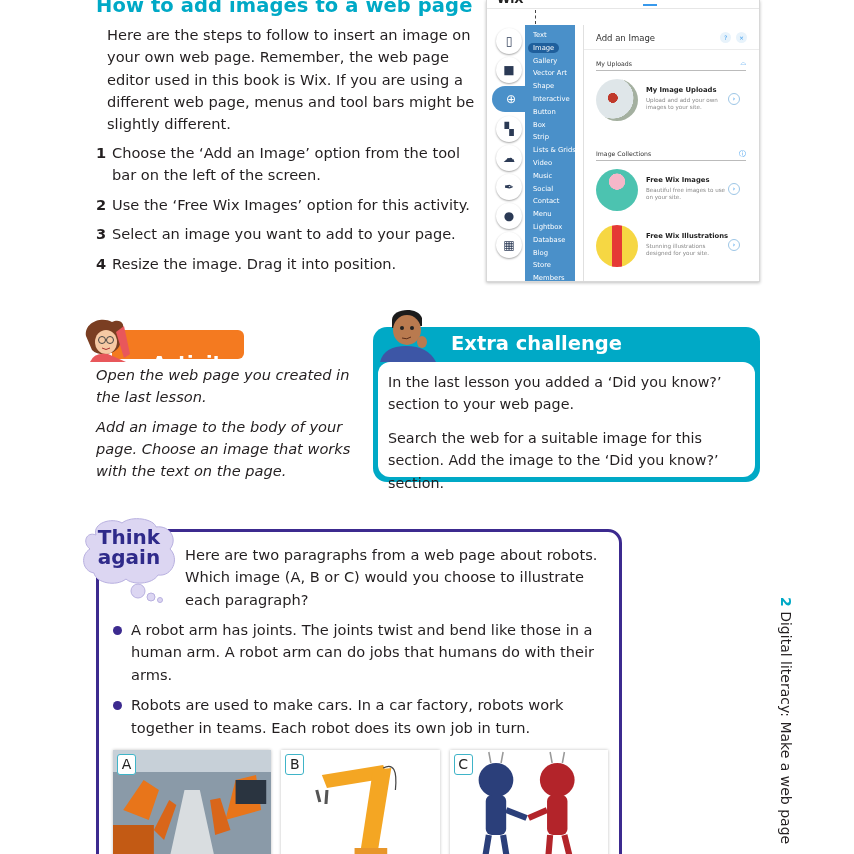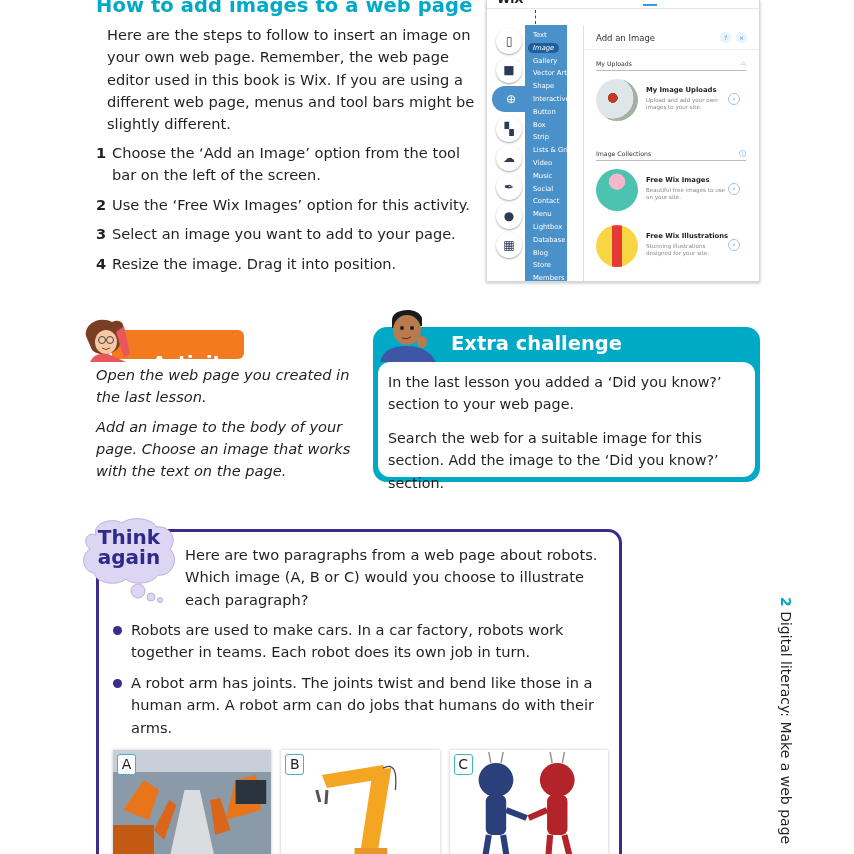--- a/index.html
+++ b/index.html
@@ -19,23 +19,23 @@
 
   
   .wix { left: 486px; top: 0px; width: 274px; height: 282px; background: #ffffff; border: 1px solid #d8d8d8; border-top: none; overflow: hidden; box-shadow: 0 1px 3px rgba(0,0,0,0.25); }
   .wix-topbar { position: absolute; left: 0; top: 0; width: 100%; height: 9px; background: #fff; border-bottom: 1px solid #e6e6e6; }
   .wix-logo { position: absolute; left: 10px; top: -8px; font-size: 12px; font-weight: bold; color: #222; }
   .wix-top-tick { position: absolute; left: 156px; top: 4px; width: 14px; height: 2px; background: #3899ec; }
   .wix-dotline { position: absolute; left: 48px; top: 10px; height: 14px; border-left: 1px dashed #444; }
   .wix-icons { position: absolute; left: 5px; top: 28px; width: 34px; }
   .wix-icon { width: 26px; height: 26px; border-radius: 50%; background: #fff; box-shadow: 0 1px 2px rgba(0,0,0,0.35); display: flex; align-items: center; justify-content: center; font-size: 12px; color: #2b3a55; margin-bottom: 3.2px; margin-left: 4px; }
   .wix-icon.active { background: #4a90c9; color: #fff; box-shadow: none; margin-left: 0; width: 38px; border-radius: 13px 0 0 13px; }
-  .wix-menu { position: absolute; left: 38px; top: 25px; width: 42px; height: 260px; background: #4a90c9; padding-top: 4px; }
+  .wix-menu { position: absolute; left: 38px; top: 25px; width: 50px; height: 260px; background: #4a90c9; padding-top: 4px; }
   .wix-menu-item { font-size: 6.8px; color: #fff; height: 12.8px; line-height: 12.8px; padding-left: 8px; white-space: nowrap; }
-  .wix-menu-item.selected span { background: #1f5f9c; border-radius: 6px; padding: 1px 5px; margin-left: -5px; font-style: italic; }
+  .wix-menu-item.selected span { background: #1f5f9c; border-radius: 6px; padding: 1px 5px; margin-left: -5px; }
   .wix-panel { position: absolute; left: 96px; top: 25px; width: 176px; height: 260px; background: #fff; border-left: 1px solid #e0e0e0; }
   .wix-panel-title { position: absolute; left: 12px; top: 8px; font-size: 8.5px; color: #333; }
   .wix-panel-btn { position: absolute; top: 7px; width: 11px; height: 11px; border-radius: 50%; background: #e8f3fb; color: #3899ec; font-size: 6px; text-align: center; line-height: 11px; }
   .wix-panel-divider { position: absolute; left: 0; top: 24px; width: 100%; border-top: 1px solid #ececec; }
   .wix-section { position: absolute; left: 12px; width: 150px; font-size: 6.2px; color: #333; border-bottom: 1px solid #bbb; padding-bottom: 3px; }
   .wix-section-icon { position: absolute; right: 0; top: -1px; font-size: 7px; color: #3899ec; }
   .wix-item { position: absolute; left: 12px; width: 150px; height: 46px; }
   .wix-thumb { position: absolute; left: 0; top: 0; width: 42px; height: 42px; border-radius: 50%; }
   .wix-item-title { position: absolute; left: 50px; top: 7px; font-size: 6.8px; font-weight: bold; color: #222; white-space: nowrap; }
   .wix-item-desc { position: absolute; left: 50px; top: 18px; width: 80px; font-size: 5.6px; line-height: 7px; color: #888; }
@@ -216,25 +216,25 @@
   <circle cx="78" cy="83" r="2.5" fill="#dcd6f2" stroke="#b8b0e0" stroke-width="1"></circle>
 </svg>
 <div class="abs ta-title">
   <div>Think</div>
   <div>again</div>
 </div>
 <div class="abs ta-intro">Here are two paragraphs from a web page about robots. Which image (A, B or C) would you choose to illustrate each paragraph?</div>
 <div class="abs ta-bullets">
   <div class="ta-bullet">
     <span class="ta-dot"></span>
-    <span>Robots are used to make cars. In a car factory, robots work together in teams. Each robot does its own job in turn.</span>
+    <span>A robot arm has joints. The joints twist and bend like those in a human arm. A robot arm can do jobs that humans do with their arms.</span>
   </div>
   <div class="ta-bullet">
     <span class="ta-dot"></span>
-    <span>A robot arm has joints. The joints twist and bend like those in a human arm. A robot arm can do jobs that humans do with their arms.</span>
+    <span>Robots are used to make cars. In a car factory, robots work together in teams. Each robot does its own job in turn.</span>
   </div>
 </div>
 <div class="abs ta-images">
   <div class="ta-img">
     <div class="ta-img-label">A</div>
     <svg width="100%" height="100%" viewBox="0 0 155 110" preserveAspectRatio="none">
       <rect width="155" height="110" fill="#8a9aa8"></rect>
       <rect y="0" width="155" height="22" fill="#c7d0d8"></rect>
       <polygon points="55,110 100,110 85,40 70,40" fill="#d9dde0"></polygon>
       <path d="M10 60 L30 30 L45 40 L35 70 Z" fill="#e8751a"></path>

